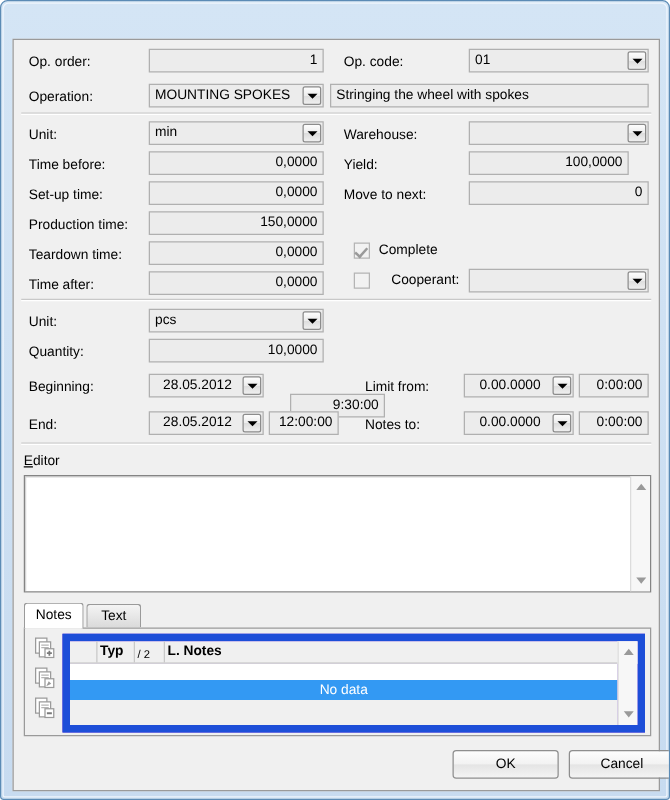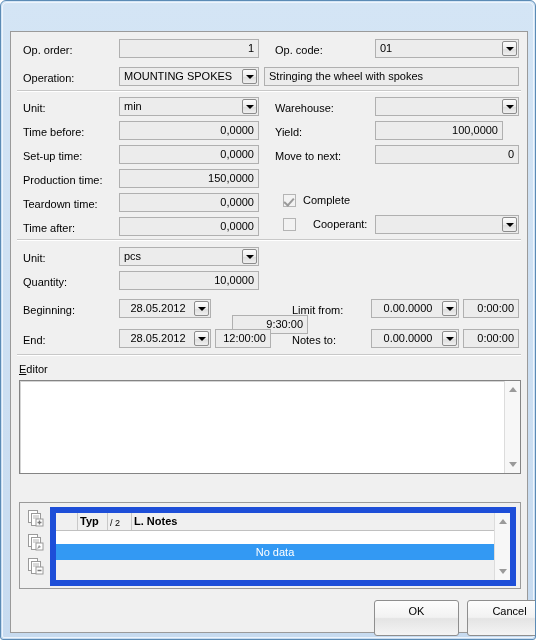--- a/index.html
+++ b/index.html
@@ -321,29 +321,28 @@
   .grid-filler {
     position: absolute;
     left: 0; right: 0;
     background: #f0f0f0;
   }
 
   
   .btn {
     position: absolute;
     box-sizing: border-box;
-    height: 36px;
+    height: 23px;
     border: 1px solid #8e8e8e;
     border-radius: 3px;
     background: linear-gradient(to bottom, #fdfdfd 0%, #f2f2f2 48%, #e4e4e4 52%, #f4f4f4 100%);
     font-size: 11px;
     line-height: 21px;
     text-align: center;
     color: #000000;
-    margin-left: 12px;
   }
 </style>
 </head>
 <body>
 
 <div class="window">
   <div class="window-inner-glow"></div>
 
 
   <div class="client">
@@ -434,20 +433,28 @@
     <div class="editor-label" style="left:8px; top:331px;">
       <u>E</u><span>ditor</span>
     </div>
     <div class="editor-box" style="left:8px; top:348px; width:502px; height:94px;">
       <div class="vscroll">
         <div class="sb-arrow up"></div>
         <div class="sb-arrow down"></div>
       </div>
     </div>
 
+    <div class="tabstrip" style="left:8px; top:450px; width:502px;">
+      <div class="tab active" style="left:0; width:48px;">
+        <span>Notes</span>
+      </div>
+      <div class="tab inactive" style="left:50px; width:44px;">
+        <span>Text</span>
+      </div>
+    </div>
 
     <div class="notes-panel" style="left:8px; top:470px; width:502px; height:87px;">
 
       <div class="notes-toolbar">
         <div class="tool-icon" style="top:6px;">
           <svg width="18" height="18" viewBox="0 0 18 18">
             <rect x="1.5" y="1.5" width="9" height="12" fill="#ffffff" stroke="#9a9a9a"></rect>
             <rect x="4.5" y="4.5" width="9" height="12" fill="#ffffff" stroke="#9a9a9a"></rect>
             <line x1="6" y1="7" x2="12" y2="7" stroke="#b4b4b4"></line>
             <line x1="6" y1="9" x2="12" y2="9" stroke="#b4b4b4"></line>

